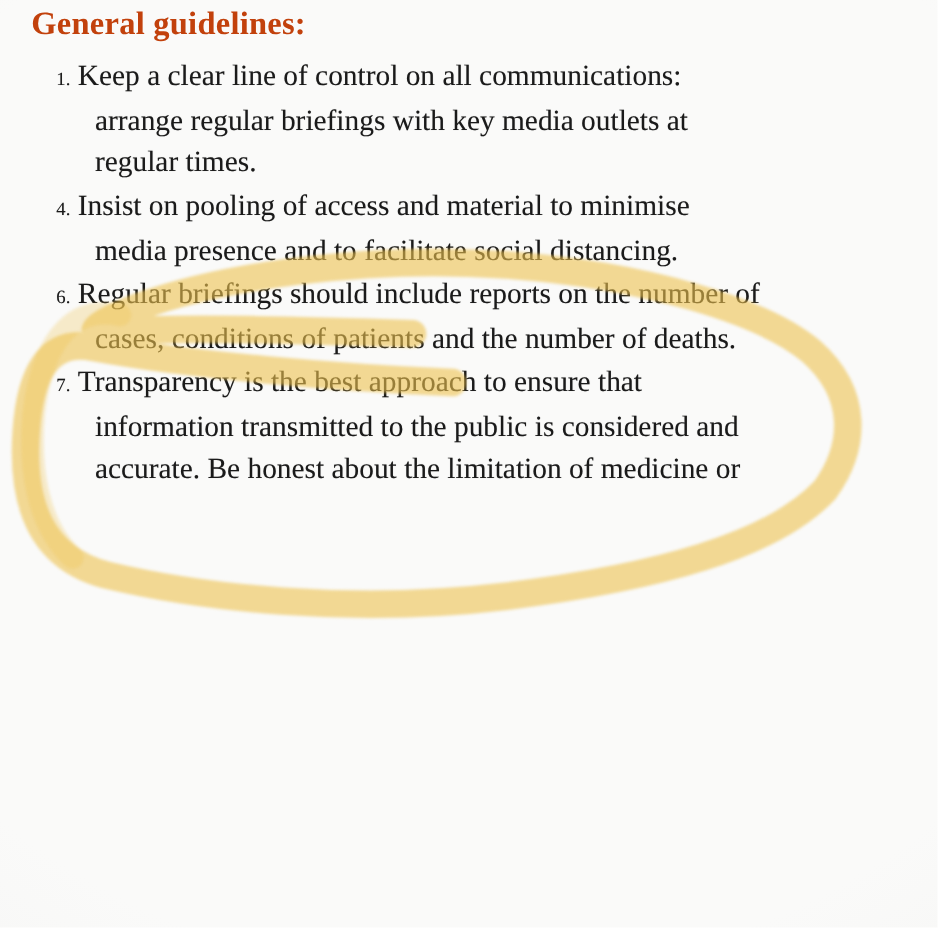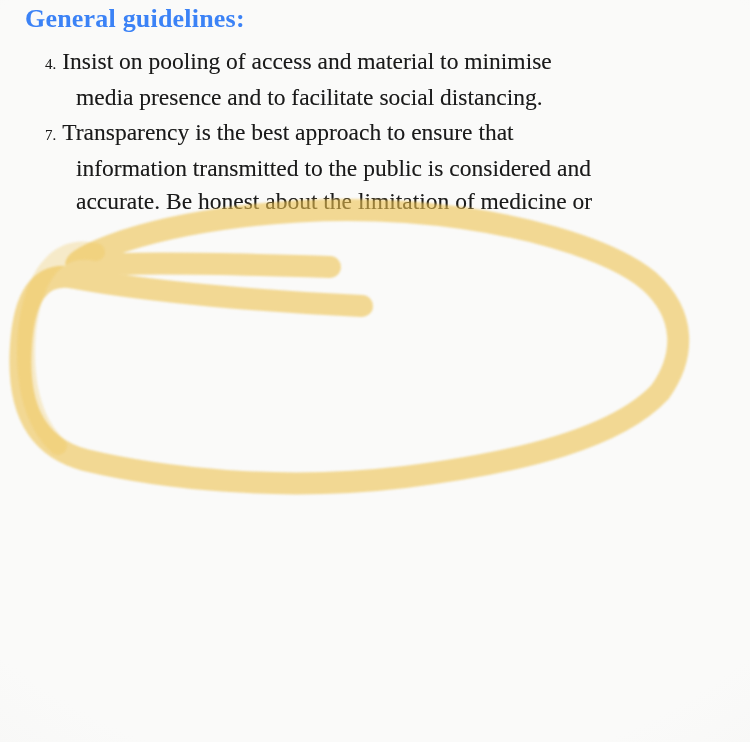--- a/index.html
+++ b/index.html
@@ -20,21 +20,21 @@
   .page {
     position: relative;
     padding: 3px 22px 0 25px;
     z-index: 1;
   }
   .heading {
     font-weight: bold;
     font-size: 26px;
     line-height: 32px;
     letter-spacing: 0.2px;
-    color: #3b82f6;
+    color: #c2410c;
     margin: 0 0 10px 0;
   }
   .guideline-list {
     padding-left: 51px; 
     margin: 0;
   }
   .item {
     font-size: 23.5px;
     line-height: 33px;
     text-indent: -31px; 
@@ -61,27 +61,32 @@
     filter: blur(1.1px);
   }
 </style>
 </head>
 <body>
 
 <div class="page">
   <div class="heading">General guidelines:</div>
 
   <div class="guideline-list" id="list">
+  <div class="item"><span class="num">1.</span><span class="txt">Keep a clear line of control on all communications:
+arrange regular briefings with key media outlets at
+regular times.</span></div>
 
 
 
   <div class="item"><span class="num">4.</span><span class="txt">Insist on pooling of access and material to minimise
 media presence and to facilitate social distancing.</span></div>
 
 
+  <div class="item"><span class="num">6.</span><span class="txt">Regular briefings should include reports on the number of
+cases, conditions of patients and the number of deaths.</span></div>
 
   <div class="item"><span class="num">7.</span><span class="txt">Transparency is the best approach to ensure that
 information transmitted to the public is considered and
 accurate. Be honest about the limitation of medicine or</span></div>
 </div>
 </div>
 
 <svg class="annotation-layer" viewBox="0 0 750 742">
 
   <path d="M 362 306

